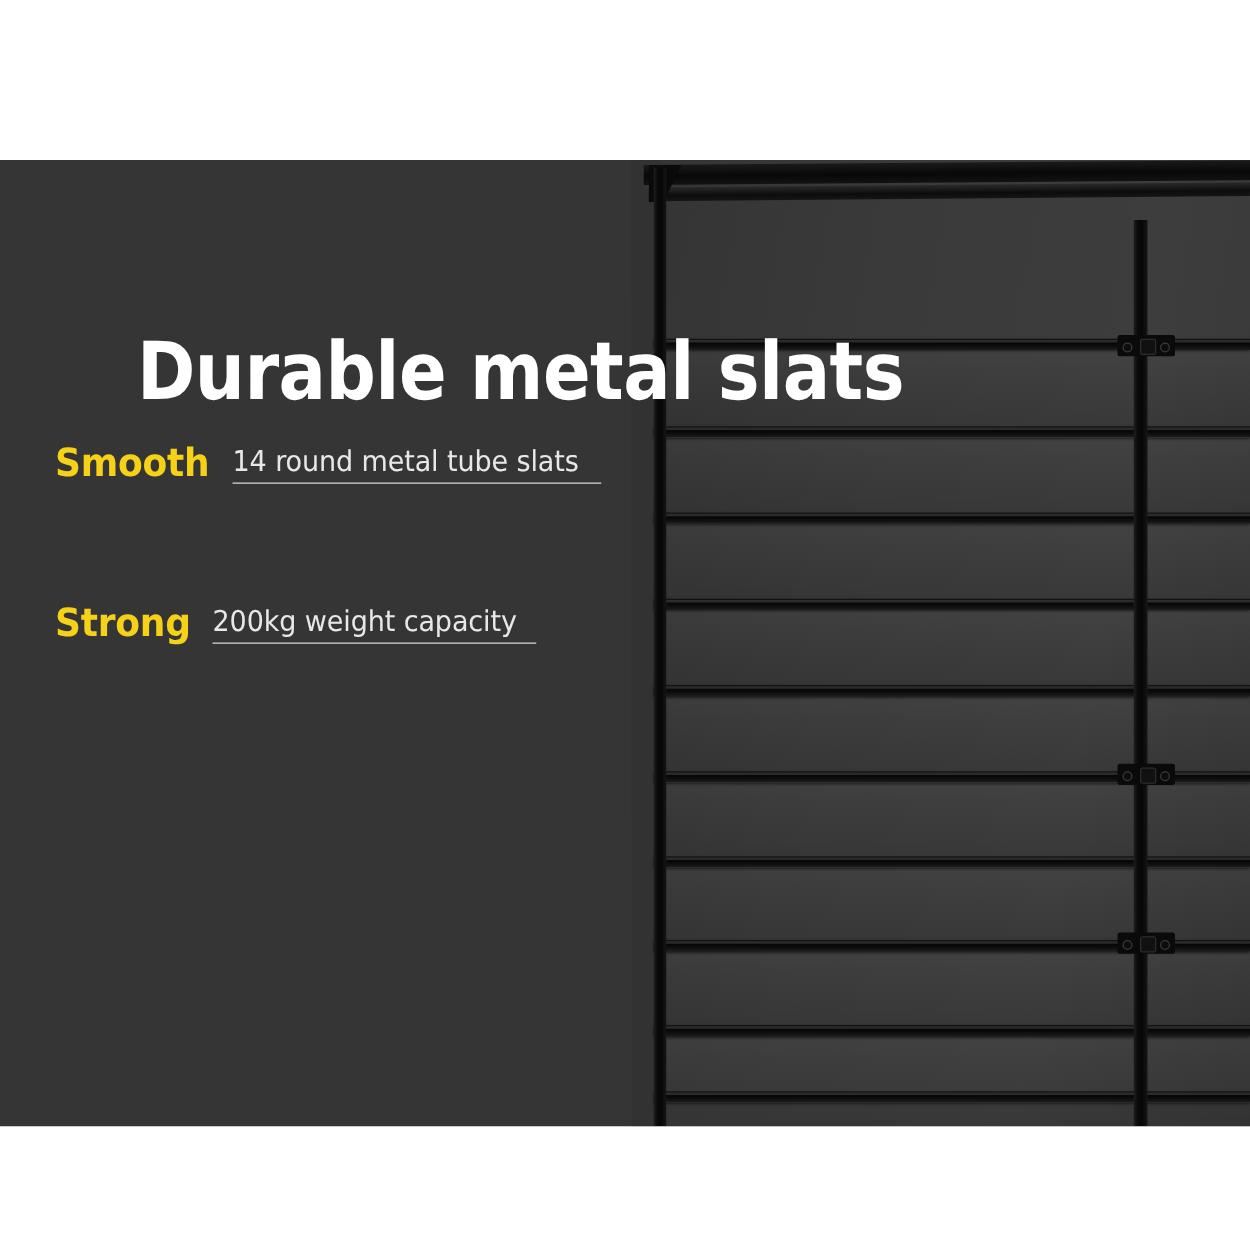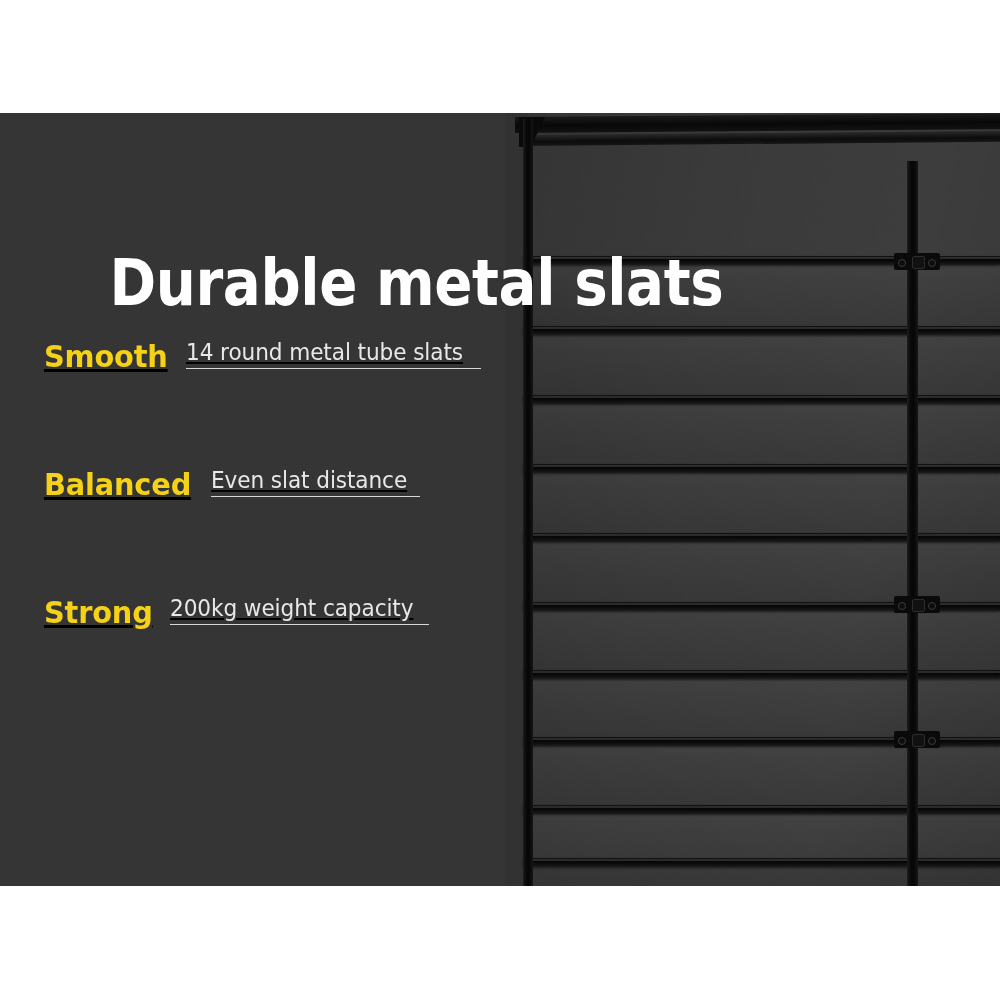--- a/index.html
+++ b/index.html
@@ -18,21 +18,21 @@
     width: 1000px;
     height: 1000px;
     background: #ffffff;
     overflow: hidden;
   }
 
   
   .panel {
     position: absolute;
     left: 0;
-    top: 113px;
+    top: 128px;
     width: 1000px;
     height: 773px;
     background: #353535;
     overflow: hidden;
   }
 
   
   .photo {
     position: absolute;
     left: 505px;
@@ -187,23 +187,22 @@
     left: 44px;
     top: 228px;
     width: 520px;
   }
   .feature {
     position: relative;
     height: 128px;
   }
   .feature-inner {
     display: flex;
-    align-items: flex-start;
+    align-items: flex-end;
     white-space: nowrap;
-    text-decoration: underline;
   }
   .feature .term {
     color: #F5D117;
     font-size: 31px;
     font-weight: bold;
     line-height: 1;
     letter-spacing: -0.2px;
     font-family: "DejaVu Sans", "Liberation Sans", sans-serif;
     transform: scaleX(0.93);
     transform-origin: left center;
@@ -287,28 +286,20 @@
 
       <div class="feature">
         <div class="feature-inner">
           <span class="term">Smooth</span>
           <span class="desc-wrap">
             <span class="desc">14 round metal tube slats</span>
           </span>
         </div>
       </div>
 
-      <div class="feature">
-        <div class="feature-inner">
-          <span class="term">Balanced</span>
-          <span class="desc-wrap">
-            <span class="desc">Even slat distance</span>
-          </span>
-        </div>
-      </div>
 
       <div class="feature">
         <div class="feature-inner">
           <span class="term">Strong</span>
           <span class="desc-wrap">
             <span class="desc">200kg weight capacity</span>
           </span>
         </div>
       </div>
 

